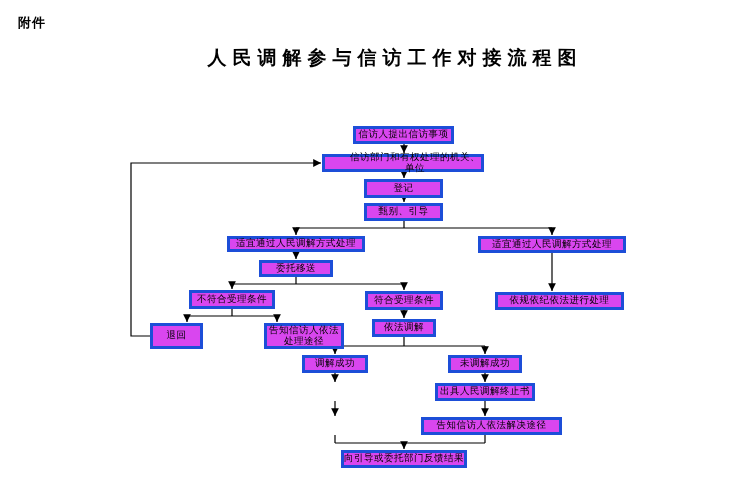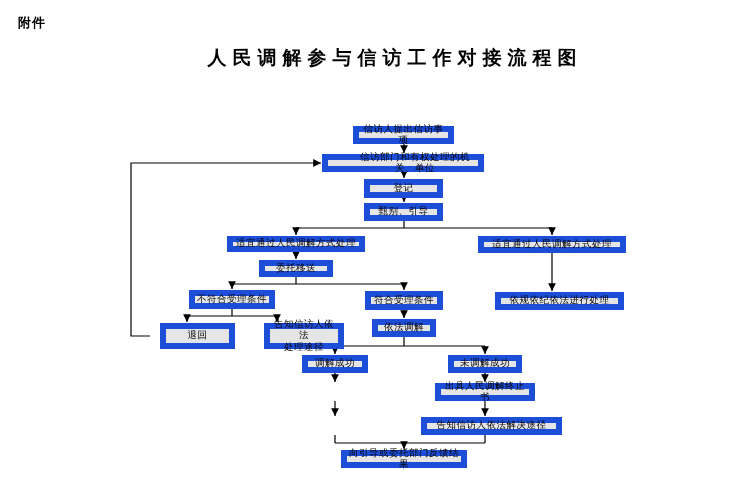--- a/index.html
+++ b/index.html
@@ -11,37 +11,37 @@
   .attachment{
     position:absolute;left:18px;top:14px;
     font-size:13px;font-weight:bold;letter-spacing:1px;
   }
   .title{
     position:absolute;left:0;top:45px;width:790px;
     text-align:center;font-size:19px;font-weight:bold;letter-spacing:6px;
   }
   .connectors{position:absolute;left:0;top:0;}
   .node{
-    position:absolute;box-sizing:border-box;border:6px solid #1d4ed8;
-    background:#e5e5e5;display:flex;align-items:center;justify-content:center;
+    position:absolute;box-sizing:border-box;border:3px solid #1d4ed8;
+    background:#d946ef;display:flex;align-items:center;justify-content:center;
     text-align:center;font-size:9.5px;line-height:1.2;letter-spacing:0.5px;
     white-space:pre-line;
   }
   
   .n-submit        {left:353px;top:126px;width:101px;height:18px;}
   .n-authority     {left:322px;top:154px;width:162px;height:18px;padding-left:24px;}
   .n-register      {left:364px;top:179px;width:79px; height:19px;}
   .n-screen        {left:364px;top:203px;width:79px; height:18px;}
   .n-suitable      {left:227px;top:236px;width:138px;height:16px;}
   .n-unsuitable    {left:478px;top:236px;width:148px;height:17px;}
   .n-entrust       {left:259px;top:260px;width:74px; height:17px;}
   .n-notmeet       {left:189px;top:290px;width:86px; height:19px;}
   .n-meet          {left:365px;top:291px;width:78px; height:19px;}
   .n-handlelaw     {left:495px;top:292px;width:129px;height:18px;}
-  .n-return        {left:160px;top:323px;width:75px; height:26px;}
+  .n-return        {left:150px;top:323px;width:53px; height:26px;}
   .n-informchannel {left:237px;top:323px;width:80px; height:26px;margin-left:27px;}
   .n-mediate       {left:372px;top:319px;width:64px; height:18px;}
   .n-success       {left:302px;top:355px;width:66px; height:18px;}
   .n-fail          {left:448px;top:355px;width:74px; height:18px;}
   .n-agreement     {left:290px;top:383px;width:90px; height:18px;}
   .n-termination   {left:435px;top:383px;width:100px;height:18px;}
   .n-judicial      {left:290px;top:417px;width:90px; height:18px;}
   .n-informresolve {left:421px;top:417px;width:141px;height:18px;}
   .n-feedback      {left:341px;top:450px;width:126px;height:18px;}
 </style>

